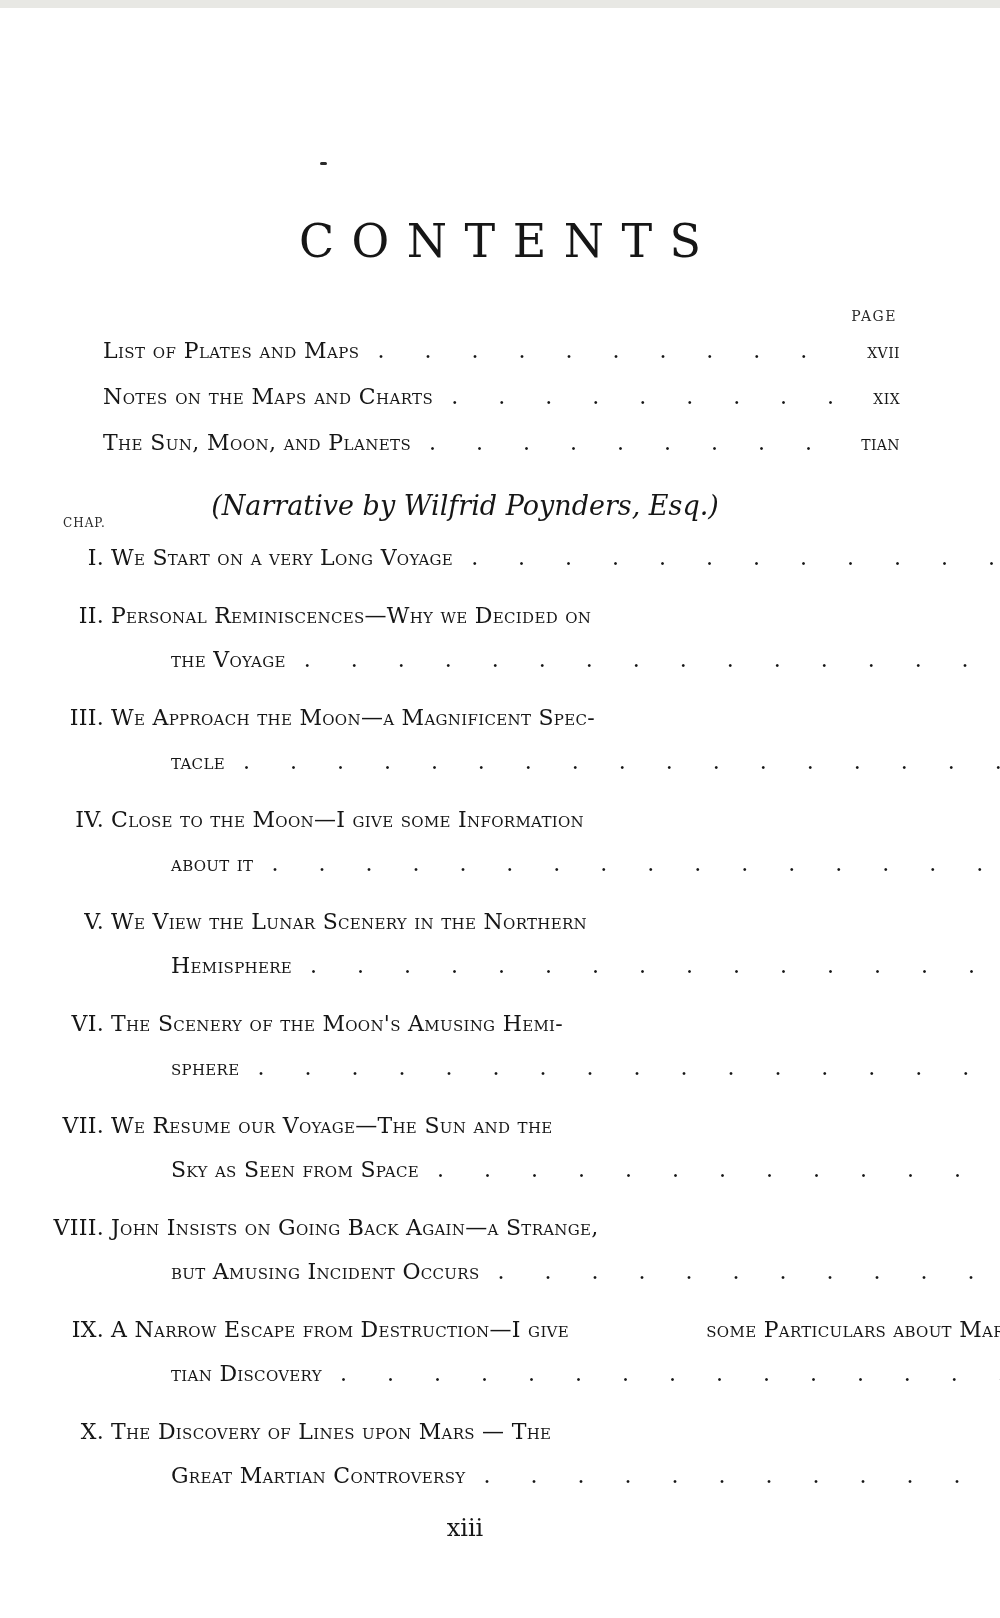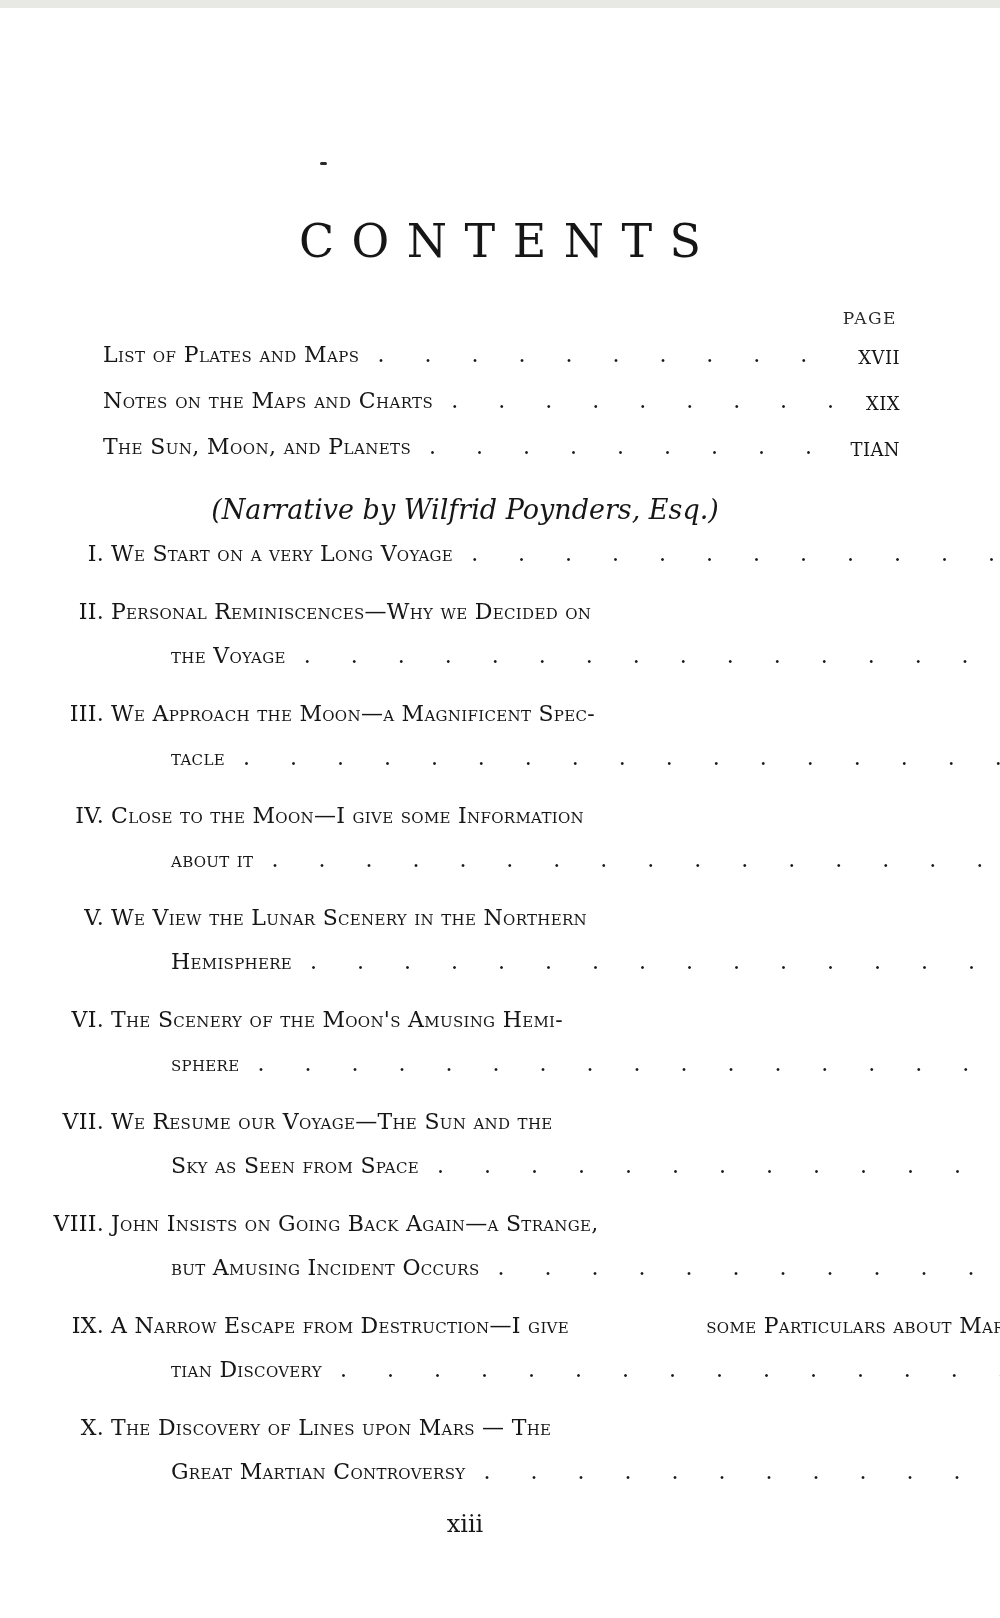--- a/index.html
+++ b/index.html
@@ -22,21 +22,21 @@
     font-size:46px;
     letter-spacing:0.38em;
     padding-left:0.38em; 
     font-weight:400;
     white-space:nowrap;
   }
   .page-label{
     margin-top:40px;
     text-align:right;
     padding-right:103px;
-    font-size:17px;
+    font-size:14px;
     letter-spacing:1.5px;
     color:#2a2a2a;
   }
   .front{
     margin:4px 100px 0 103px;
   }
   .fm-row{
     display:flex;align-items:center;
     line-height:46px;
     font-size:22px;
@@ -48,21 +48,21 @@
     flex:1 1 auto;
     overflow:hidden;
     white-space:nowrap;
     letter-spacing:40px;
     padding-left:18px;
     min-width:20px;
   }
   .pg{
     min-width:62px;
     text-align:right;
-    font-size:26px;
+    font-size:20px;
     white-space:nowrap;
   }
   .narrative{
     margin-top:24px;
     text-align:center;
     transform:translateX(-35px);
     font-style:italic;
     font-size:27px;
     line-height:32px;
   }
@@ -138,20 +138,21 @@
       <span class="pg">xix</span>
     </div>
     <div class="fm-row">
       <span>The Sun, Moon, and Planets</span>
       <span class="dots">..........................</span>
       <span class="pg">tian</span>
     </div>
   </div>
 
   <div class="narrative">(Narrative by Wilfrid Poynders, Esq.)</div>
+  <div class="chap-label">CHAP.</div>
 
   <div class="chapters">
 
     <div class="entry">
       <span class="num">I.</span>
       <span class="ebody">
         <span class="lline">
           <span>We Start on a very Long Voyage</span>
           <span class="dots">..........................</span>
 

